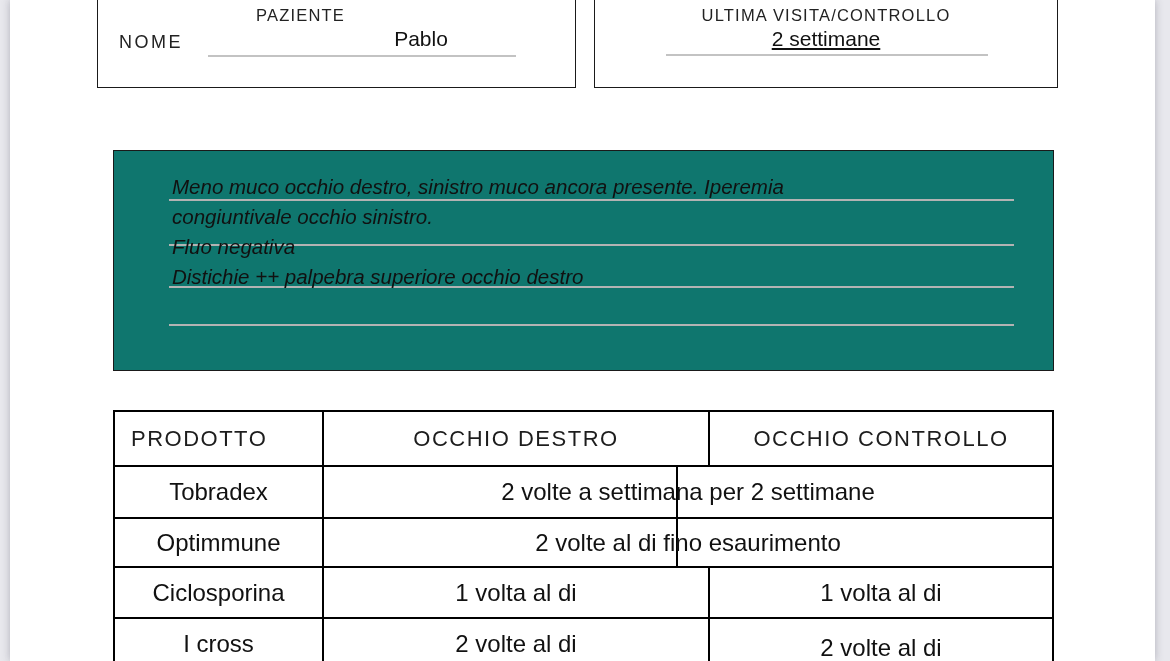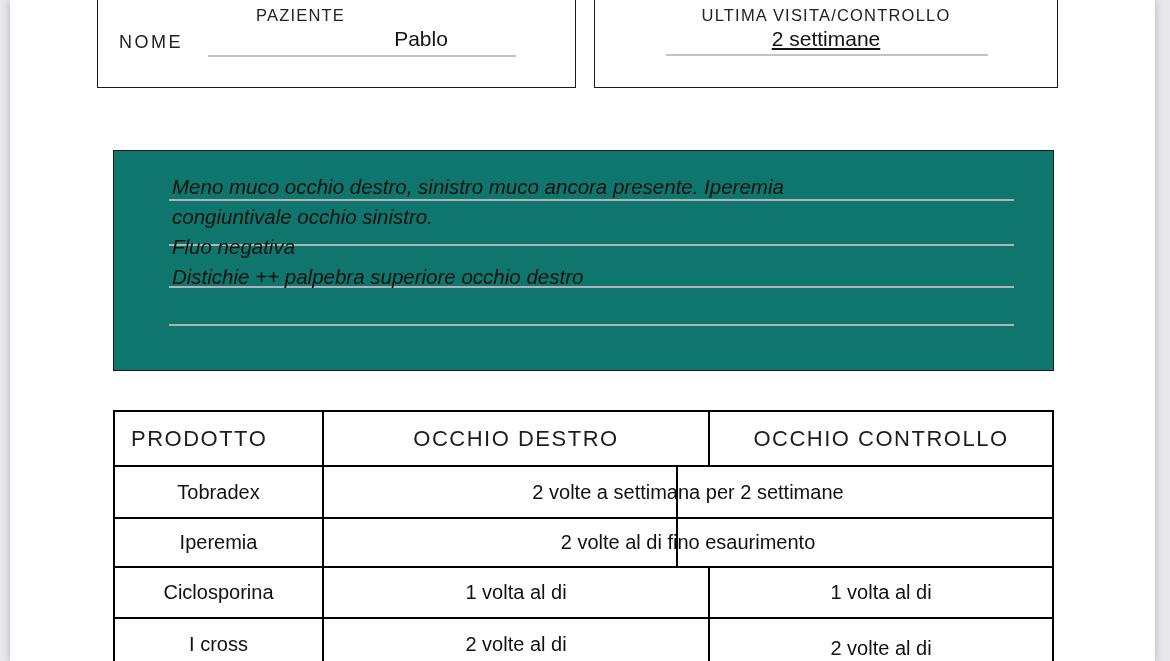--- a/index.html
+++ b/index.html
@@ -61,21 +61,21 @@
   .thead { height:55px; } 
   .thead, .r1, .r2, .r3, .r4 { box-sizing:content-box; }
   .thead { height:53px; }
   .r1 { height:50px; } .r2 { height:47px; } .r3 { height:49px; } .r4 { height:50px; }
   .cell { display:flex; align-items:center; justify-content:center; }
   .c1 { width:209px; border-right:2px solid #000; }
   .c2 { width:386px; border-right:2px solid #000; }
   .c3 { flex:1; }
   .thead .c1 { justify-content:flex-start; padding-left:16px; }
   .th { font-size:22px; font-weight:300; letter-spacing:1.5px; color:#1d1d1d; }
-  .td { font-size:20px; color:#111; position:relative; z-index:1; }
+  .td { font-size:24px; color:#111; position:relative; z-index:1; }
   .span-cell { flex:1; position:relative; display:flex; align-items:center; justify-content:center; }
   .span-divider { position:absolute; left:352px; top:0; bottom:0; width:2px; background:#000; z-index:0; }
   .r4 .c3 .td { top:4px; }
 </style>
 </head>
 <body>
 
 <div class="page">
 
   <div class="box patient-box">
@@ -123,21 +123,21 @@
         <span class="td">Tobradex</span>
       </div>
       <div class="span-cell">
         <div class="span-divider"></div>
         <span class="td">2 volte a settimana per 2 settimane</span>
       </div>
     </div>
 
     <div class="trow r2">
       <div class="cell c1">
-        <span class="td">Iperemia</span>
+        <span class="td">Optimmune</span>
       </div>
       <div class="span-cell">
         <div class="span-divider"></div>
         <span class="td">2 volte al di fino esaurimento</span>
       </div>
     </div>
 
     <div class="trow r3">
       <div class="cell c1">
         <span class="td">Ciclosporina</span>

